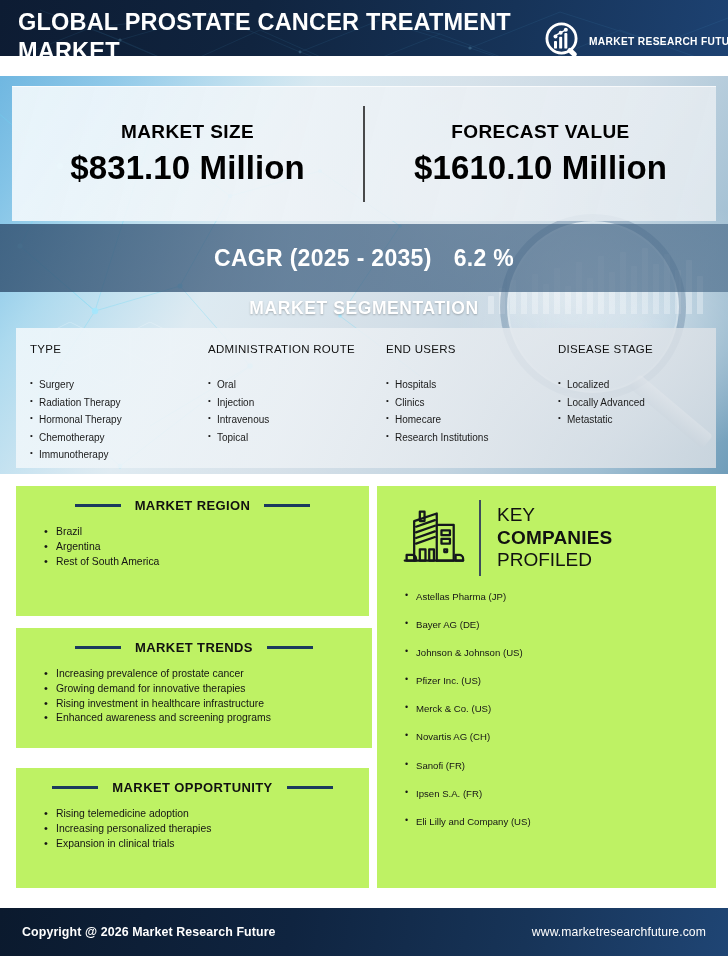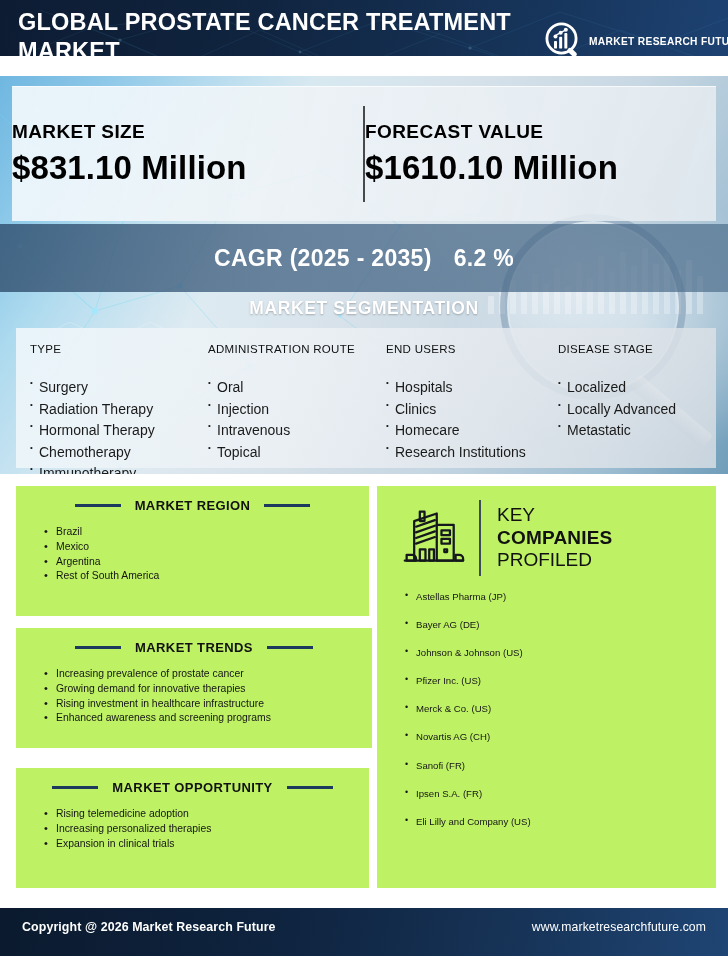--- a/index.html
+++ b/index.html
@@ -73,21 +73,21 @@
   .ghost-bars i{position:absolute;bottom:0;width:6px;background:rgba(255,255,255,.78);border-radius:1px 1px 0 0;}
   .ghost-hex{position:absolute;left:30px;top:246px;width:230px;height:90px;opacity:.22;}
 
   
   .size-card{
     position:absolute;left:12px;top:10px;width:704px;height:134px;
     background:linear-gradient(105deg,rgba(244,250,253,.90) 0%,rgba(238,243,247,.88) 45%,rgba(230,236,241,.86) 100%);
     border-top:1px solid rgba(255,255,255,.7);
     display:flex;align-items:center;
   }
-  .size-half{flex:1;text-align:left;color:#000;}
+  .size-half{flex:1;text-align:center;color:#000;}
   .size-label{font-size:19px;font-weight:bold;letter-spacing:.4px;margin-bottom:6px;}
   .size-value{font-size:33px;font-weight:bold;letter-spacing:.1px;}
   .size-div{width:2px;height:96px;background:#2b2b2b;opacity:.85;}
 
   
   .cagr-band{
     position:absolute;left:0;top:148px;width:728px;height:68px;
     background:linear-gradient(100deg,rgba(46,76,108,.80) 0%,rgba(62,95,128,.74) 40%,rgba(78,110,140,.70) 100%);
     display:flex;align-items:center;justify-content:center;
   }
@@ -107,21 +107,21 @@
     background:linear-gradient(110deg,rgba(239,247,251,.90) 0%,rgba(236,241,245,.88) 40%,rgba(226,231,236,.86) 72%,rgba(216,222,228,.84) 100%);
     display:flex;padding:14px 0 0 0;box-sizing:border-box;
   }
   .seg-col{flex:1;padding-left:14px;box-sizing:border-box;}
   .seg-col:nth-child(1){flex:0 0 178px;}
   .seg-col:nth-child(2){flex:0 0 178px;}
   .seg-col:nth-child(3){flex:0 0 172px;}
   .seg-h{font-size:11.5px;font-weight:normal;color:#111;letter-spacing:.3px;
          line-height:1.22;min-height:28px;text-transform:uppercase;}
   .seg-ul{list-style:none;margin:10px 0 0 0;padding:0;}
-  .seg-ul li{font-size:14px;color:#1a1a1a;line-height:1.0;margin-bottom:7.6px;padding-left:9px;position:relative;}
+  .seg-ul li{font-size:10px;color:#1a1a1a;line-height:1.0;margin-bottom:7.6px;padding-left:9px;position:relative;}
   .seg-ul li:before{content:"\2022";position:absolute;left:0;top:-1px;font-size:8px;color:#1a1a1a;}
 
   
   .panel{position:absolute;background:#bef264;}
   .pan-head{
     display:flex;align-items:center;justify-content:center;gap:14px;
     font-size:13px;font-weight:bold;color:#111;letter-spacing:.4px;
   }
   .pan-head .rule{display:block;width:46px;height:2.5px;background:#1b3a5e;}
   .bul{list-style:none;margin:0;padding:0;}
@@ -152,22 +152,22 @@
     position:absolute;color:rgba(255,255,255,.92);font-weight:bold;font-size:12.5px;
     letter-spacing:.2px;white-space:nowrap;
   }
   #wm-left{left:22px;top:886px;}
   #wm-right{left:519px;top:886px;font-weight:normal;}
 
   
   .footer{
     position:absolute;left:0;top:908px;width:728px;height:48px;
     background:linear-gradient(100deg,#0b1a2e 0%,#0f2440 40%,#173458 72%,#1f4574 100%);
-    display:flex;align-items:flex-start;justify-content:space-between;
-    padding:12px 22px;box-sizing:border-box;
+    display:flex;align-items:center;justify-content:space-between;
+    padding:5px 22px;box-sizing:border-box;
   }
   .footer-left{color:#fff;font-size:12.4px;font-weight:bold;letter-spacing:.1px;}
   .footer-right{color:#fff;font-size:12.2px;letter-spacing:.1px;}
 </style>
 </head>
 <body>
 
 <div class="page">
 
   <div class="header">
@@ -332,21 +332,20 @@
 
   <div class="panel" id="region-panel">
     <div class="pan-head" style="padding-top:12px">
       <span class="rule"></span>
       <span>MARKET REGION</span>
       <span class="rule"></span>
     </div>
     <div class="pan-body">
       <ul class="bul">
         <li>Brazil</li>
-        <li>Mexico</li>
         <li>Argentina</li>
         <li>Rest of South America</li>
       </ul>
     </div>
   </div>
 
   <div class="panel" id="trends-panel">
     <div class="pan-head" style="padding-top:12px">
       <span class="rule"></span>
       <span>MARKET TRENDS</span>

